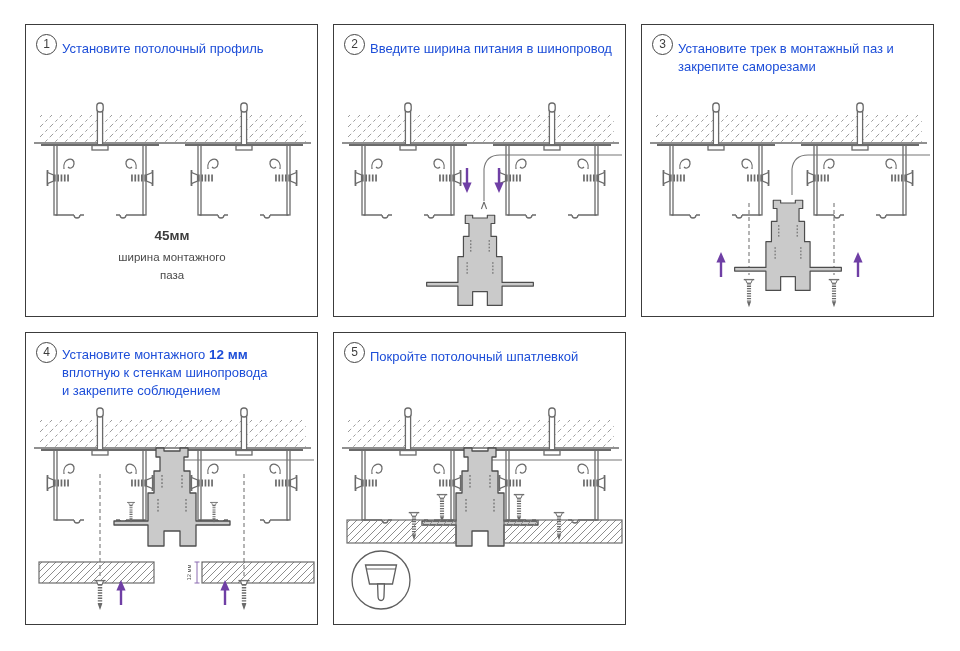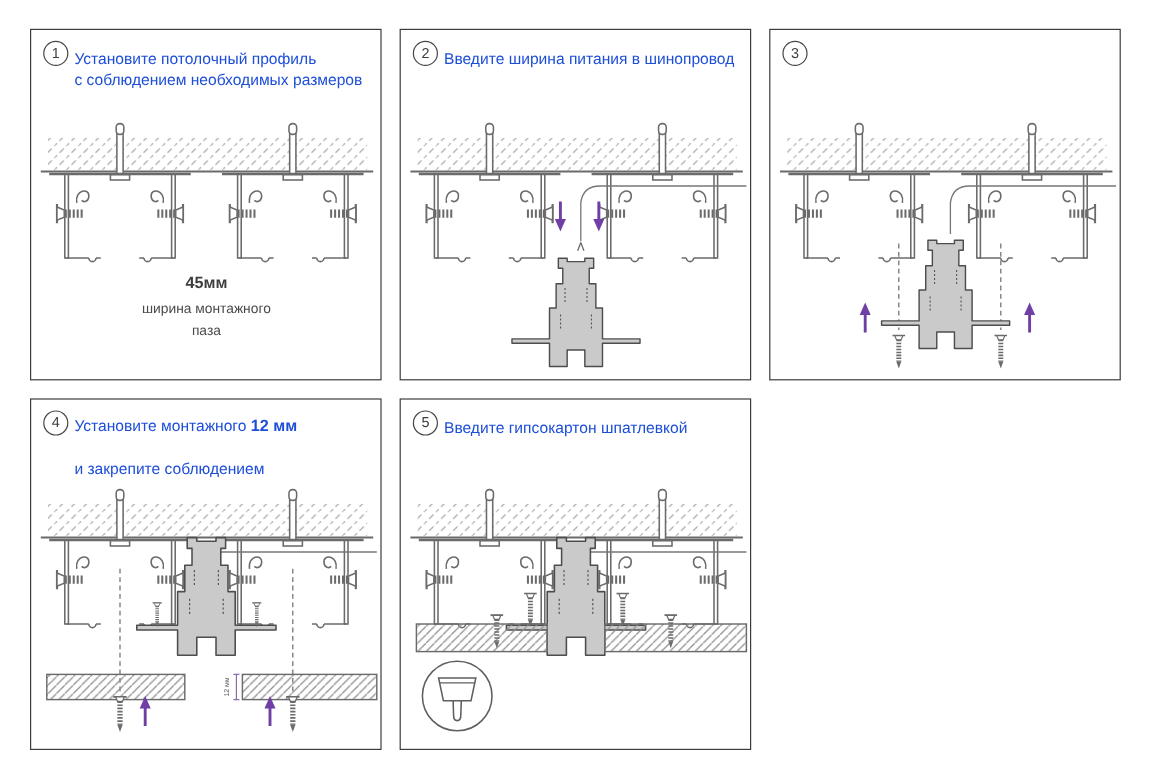--- a/index.html
+++ b/index.html
@@ -86,21 +86,20 @@
         <line x1="-14.8" y1="-11" x2="14.8" y2="-11" stroke-width="1"></line>
         <path d="M-3.4 4 L-3 16 Q-3 20.5 0 20.5 Q3 20.5 3 16 L3.4 4 Z"></path>
       </g>
     </defs>
   </svg>
 
   <div class="panel" style="left:25px;top:24px;">
     <div class="badge"><span>1</span></div>
     <div class="step-text">
       <span>Установите потолочный профиль</span><br>
-      <span>с соблюдением необходимых размеров</span>
     </div>
     <svg class="diagram" style="top:66px" width="293" height="223" viewBox="0 0 293 223">
       <rect x="14" y="24" width="266" height="27" fill="url(#hatchC)"></rect>
       <line x1="8" y1="52" x2="285" y2="52" stroke="#6b6b6b" stroke-width="1.7"></line>
       <use href="#g-anchor" transform="translate(74,52)"></use>
       <use href="#g-anchor" transform="translate(218,52)"></use>
       <use href="#g-profile" transform="translate(28,52)"></use>
       <use href="#g-profile" transform="translate(172,52)"></use>
       <text x="146" y="149" class="dim">45мм</text>
       <text x="146" y="170" class="cap">ширина монтажного</text>
@@ -123,20 +122,24 @@
       <path d="M288 64 H166 C155 64 151 70 150 78 V110" stroke="#777" stroke-width="1.1" fill="none"></path>
       <use href="#g-fork" transform="translate(150,111)"></use>
       <use href="#g-arrow-down" transform="translate(133,76)"></use>
       <use href="#g-arrow-down" transform="translate(165,76)"></use>
       <use href="#g-track" transform="translate(146,127) scale(0.92)"></use>
     </svg>
   </div>
 
   <div class="panel" style="left:641px;top:24px;">
     <div class="badge"><span>3</span></div>
+    <div class="step-text">
+      <span>Установите трек в монтажный паз и</span><br>
+      <span>закрепите саморезами</span>
+    </div>
     <svg class="diagram" style="top:66px" width="293" height="223" viewBox="0 0 293 223">
       <rect x="14" y="24" width="266" height="27" fill="url(#hatchC)"></rect>
       <line x1="8" y1="52" x2="285" y2="52" stroke="#6b6b6b" stroke-width="1.7"></line>
       <use href="#g-anchor" transform="translate(74,52)"></use>
       <use href="#g-anchor" transform="translate(218,52)"></use>
       <use href="#g-profile" transform="translate(28,52)"></use>
       <use href="#g-profile" transform="translate(172,52)"></use>
       <path d="M288 64 H166 C155 64 151 70 150 78 V104 M146 128 V150" stroke="#777" stroke-width="1.1" fill="none"></path>
       <use href="#g-fork" transform="translate(146,151)"></use>
       <path d="M107 112 V184 M192 112 V184" stroke="#777" stroke-width="1.1" stroke-dasharray="4 3" fill="none"></path>
@@ -145,21 +148,21 @@
       <use href="#g-screw" transform="translate(192,188) scale(0.75)"></use>
       <use href="#g-arrow-up" transform="translate(79,161)"></use>
       <use href="#g-arrow-up" transform="translate(216,161)"></use>
     </svg>
   </div>
 
   <div class="panel" style="left:25px;top:332px;">
     <div class="badge"><span>4</span></div>
     <div class="step-text" style="top:13px">
       <span>Установите монтажного </span><b>12 мм</b><br>
-      <br>
+      <span>вплотную к стенкам шинопровода</span><br>
       <span>и закрепите соблюдением</span>
     </div>
     <svg class="diagram" style="top:63px" width="293" height="226" viewBox="0 0 293 226">
       <rect x="14" y="24" width="266" height="27" fill="url(#hatchC)"></rect>
       <line x1="8" y1="52" x2="285" y2="52" stroke="#6b6b6b" stroke-width="1.7"></line>
       <use href="#g-anchor" transform="translate(74,52)"></use>
       <use href="#g-anchor" transform="translate(218,52)"></use>
       <use href="#g-profile" transform="translate(28,52)"></use>
       <use href="#g-profile" transform="translate(172,52)"></use>
       <path d="M288 64 H152 M147 64 V89" stroke="#777" stroke-width="1.1" fill="none"></path>
@@ -175,21 +178,21 @@
       <use href="#g-screw" transform="translate(74,184) scale(0.8)"></use>
       <use href="#g-screw" transform="translate(218,184) scale(0.8)"></use>
       <use href="#g-arrow-up" transform="translate(95,184)"></use>
       <use href="#g-arrow-up" transform="translate(199,184)"></use>
     </svg>
   </div>
 
   <div class="panel" style="left:333px;top:332px;">
     <div class="badge"><span>5</span></div>
     <div class="step-text">
-      <span>Введите гипсокартон шпатлевкой</span><br>
+      <span>Покройте потолочный шпатлевкой</span><br>
     </div>
     <svg class="diagram" style="top:63px" width="293" height="226" viewBox="0 0 293 226">
       <rect x="14" y="24" width="266" height="27" fill="url(#hatchC)"></rect>
       <line x1="8" y1="52" x2="285" y2="52" stroke="#6b6b6b" stroke-width="1.7"></line>
       <use href="#g-anchor" transform="translate(74,52)"></use>
       <use href="#g-anchor" transform="translate(218,52)"></use>
       <use href="#g-profile" transform="translate(28,52)"></use>
       <use href="#g-profile" transform="translate(172,52)"></use>
       <path d="M288 64 H152 M147 64 V89" stroke="#777" stroke-width="1.1" fill="none"></path>
       <use href="#g-fork" transform="translate(147,90)"></use>

